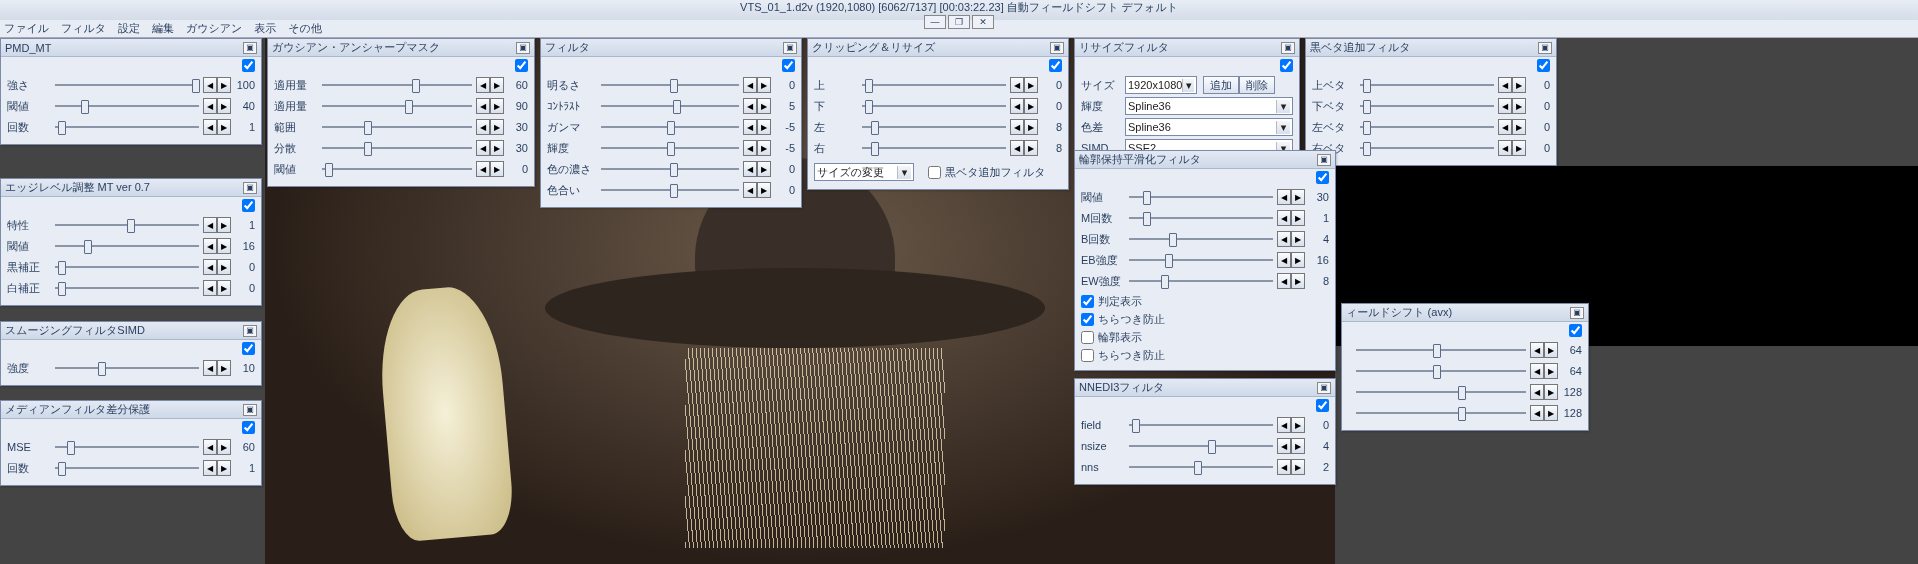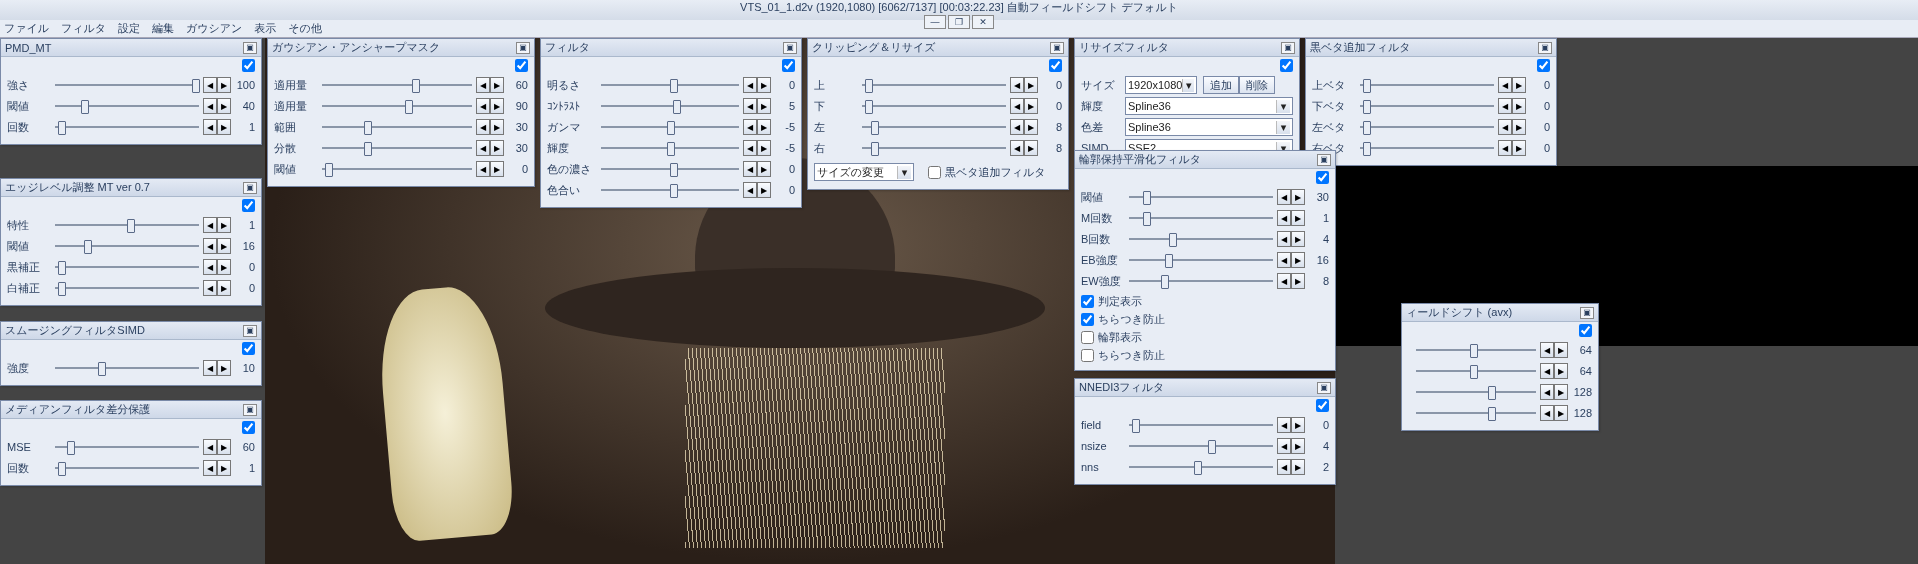--- a/index.html
+++ b/index.html
@@ -682,21 +682,21 @@
               <div class="thumb" style="left:45%"></div>
             </div>
     <div class="spin">
               <div class="spinbtn">◀</div>
               <div class="spinbtn">▶</div>
             </div>
     <div class="val">2</div>
   </div>
         </div>
   </div>
-      <div class="panel" style="left:1401px;top:265px;width:198px">
+      <div class="panel" style="left:1341px;top:265px;width:248px">
     <div class="phdr">
       <div class="ptitle">ィールドシフト (avx)</div>
       <div class="pbtn">▣</div>
     </div>
     <input type="checkbox" checked="" class="topchk" style="">
     <div class="pbody">
           <div style="height:14px"></div>
           <div class="row">
     <div class="lbl" style="width:4px"></div>
     <div class="slider">

